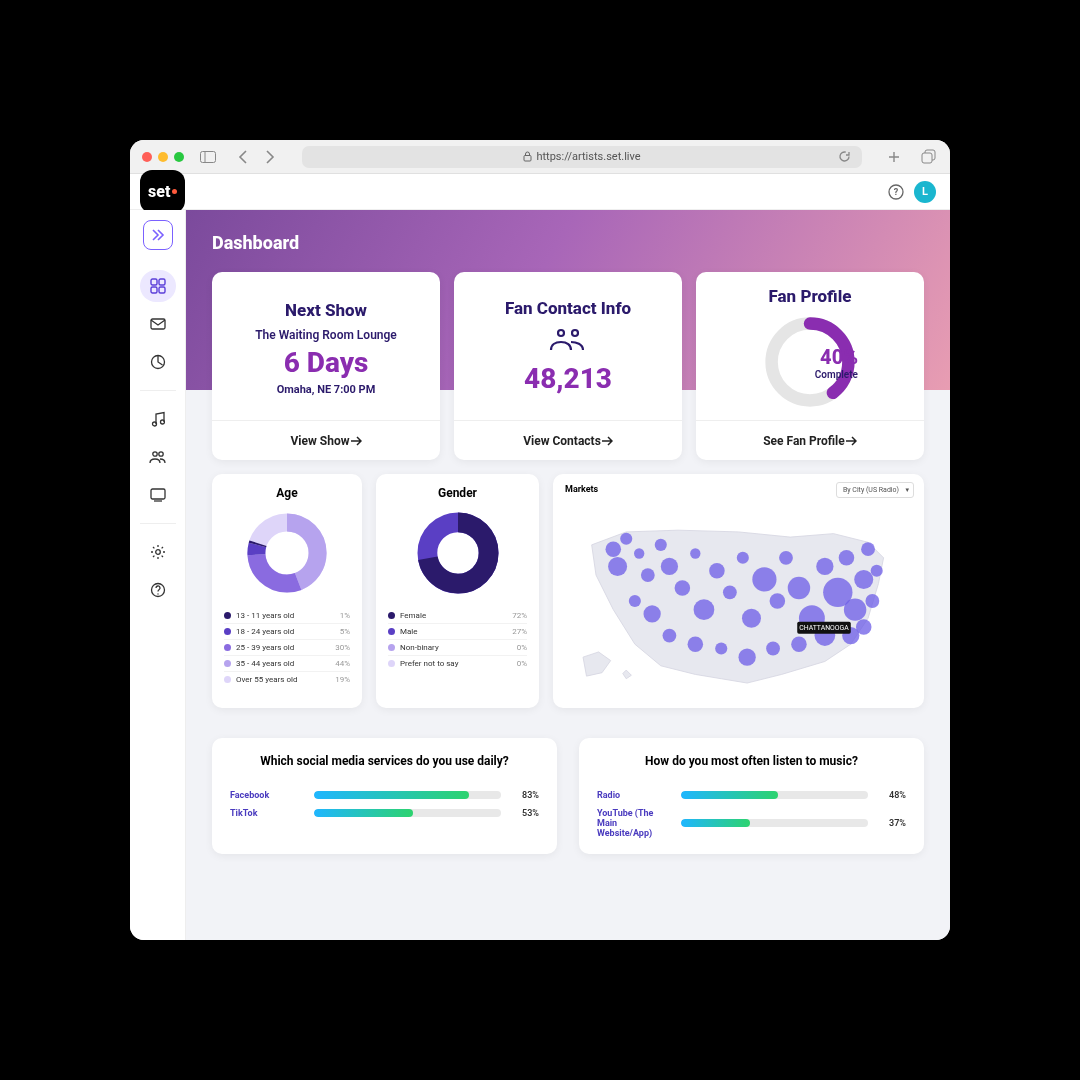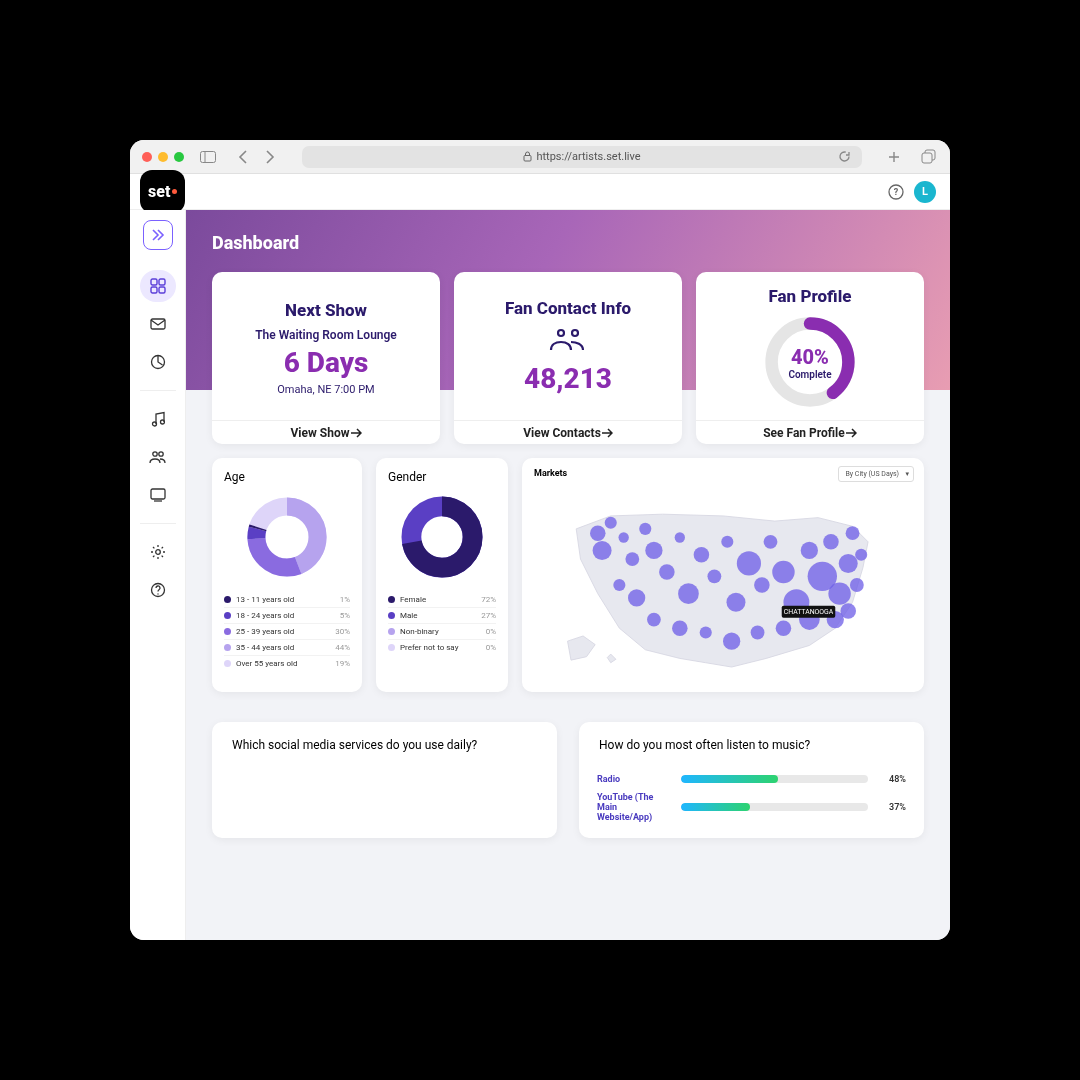--- a/index.html
+++ b/index.html
@@ -27,34 +27,34 @@
 .side-sep{width:36px;height:1px;background:#eee;margin:6px 0}
 .main{flex:1;background:#f2f3f7;overflow:auto;position:relative}
 .hero{height:180px;background:linear-gradient(120deg,#7b4a9c 0%,#a866b8 45%,#e89db2 100%);padding:22px 26px;color:#fff}
 .hero h1{font-size:18px;font-weight:800}
 .cards{display:flex;gap:14px;padding:0 26px;margin-top:-118px}
 .card{flex:1;background:#fff;border-radius:10px;box-shadow:0 2px 8px rgba(0,0,0,.06);display:flex;flex-direction:column;overflow:hidden}
 .card-body{flex:1;display:flex;flex-direction:column;align-items:center;justify-content:center;padding:14px 10px 10px;text-align:center}
 .card-title{color:#2b1a6b;font-weight:800;font-size:17px;margin-bottom:8px}
 .card-sub{color:#2b1a6b;font-size:12px;font-weight:600}
 .card-big{color:#8a2db0;font-size:28px;font-weight:800;margin:4px 0}
-.card-meta{color:#2b1a6b;font-size:11px;font-weight:400}
+.card-meta{color:#2b1a6b;font-size:11px;font-weight:700}
 .card-icon{color:#2b1a6b;margin-bottom:2px}
-.card-foot{height:24px;border-top:1px solid #eee;display:flex;align-items:center;justify-content:center;font-size:12px;font-weight:700;color:#222;gap:0;cursor:pointer}
+.card-foot{height:40px;border-top:1px solid #eee;display:flex;align-items:center;justify-content:center;font-size:12px;font-weight:700;color:#222;gap:0;cursor:pointer}
 .ring{position:relative;width:96px;height:96px}
 .ring svg{width:96px;height:96px;transform:rotate(-90deg)}
-.ring-txt{position:absolute;inset:0;display:flex;flex-direction:column;align-items:center;justify-content:center}
+.ring-txt{position:absolute;inset:0;display:flex;flex-direction:column;align-items:flex-end;justify-content:center}
 .ring-txt .pct{color:#8a2db0;font-size:20px;font-weight:800}
 .ring-txt .lbl{color:#2b1a6b;font-size:10px;font-weight:600}
 .row2{display:flex;gap:14px;padding:14px 26px}
 .panel{background:#fff;border-radius:10px;box-shadow:0 2px 8px rgba(0,0,0,.06);padding:12px}
 .panel.age{width:150px}
-.panel.gender{width:132px}
+.panel.gender{width:163px}
 .panel.markets{flex:1;position:relative}
-.panel h3{font-size:12px;font-weight:400;margin-bottom:8px}
+.panel h3{font-size:12px;font-weight:700;text-align:center;margin-bottom:8px}
 .donut-wrap{display:flex;justify-content:center;margin-bottom:10px}
 .legend-row{display:flex;align-items:center;font-size:8px;padding:3px 0;border-bottom:1px solid #f2f2f2;gap:5px}
 .legend-row:last-child{border-bottom:none}
 .sw{width:7px;height:7px;border-radius:50%;flex-shrink:0}
 .legend-lbl{flex:1;color:#333}
 .legend-pct{color:#999}
 .markets-title{font-size:9px;font-weight:700;position:absolute;top:10px;left:12px}
 .markets-dd{position:absolute;top:8px;right:10px;font-size:7px;border:1px solid #ddd;padding:3px 14px 3px 6px;border-radius:3px;color:#555;background:#fff}
 .markets-dd::after{content:"▾";position:absolute;right:4px;top:3px;font-size:7px}
 .usmap{width:100%;height:190px;margin-top:20px;position:relative}
@@ -340,21 +340,21 @@
               <div class="legend-row">
                 <span class="sw" style="background:#ded5f9"></span>
                 <span class="legend-lbl">Prefer not to say</span>
                 <span class="legend-pct">0%</span>
               </div>
             </div>
         </div>
 
         <div class="panel markets">
           <div class="markets-title">Markets</div>
-          <div class="markets-dd"><span>By City (US Days)</span></div>
+          <div class="markets-dd"><span>By City (US Radio)</span></div>
           <div class="usmap">
             <svg viewBox="0 0 400 220" width="100%" height="100%">
               <path d="M30 45 L70 30 L130 28 L200 30 L260 36 L310 32 L350 42 L368 60 L362 90 L350 130 L330 160 L300 180 L250 195 L210 205 L180 200 L150 195 L110 185 L80 160 L55 120 L35 80 Z" fill="#e7e8ef" stroke="#d6d7e2"></path>
               <path d="M20 175 l18 -6 14 10 -10 14 -18 4z M70 190 l6 6 -6 4 -4 -6z" fill="#e7e8ef" stroke="#d6d7e2"></path>
               <g fill="#6c5ce7" fill-opacity="0.75" id="market-bubbles">
                   <circle cx="55" cy="50" r="9"></circle>
                   <circle cx="70" cy="38" r="7"></circle>
                   <circle cx="60" cy="70" r="11"></circle>
                   <circle cx="85" cy="55" r="6"></circle>
                   <circle cx="95" cy="80" r="8"></circle>
@@ -395,20 +395,36 @@
               <rect x="268" y="134" width="62" height="14" rx="2" fill="#111"></rect>
               <text x="299" y="144" text-anchor="middle" font-size="8" fill="#fff">CHATTANOOGA</text>
             </svg>
           </div>
         </div>
       </div>
 
       <div class="row3">
         <div class="panel survey">
           <h3>Which social media services do you use daily?</h3>
+          <div id="survey1-rows">
+              <div class="bar-row">
+                <div class="bar-lbl">Facebook</div>
+                <div class="bar-track">
+                  <div class="bar-fill" style="width:83%"></div>
+                </div>
+                <div class="bar-pct">83%</div>
+              </div>
+              <div class="bar-row">
+                <div class="bar-lbl">TikTok</div>
+                <div class="bar-track">
+                  <div class="bar-fill" style="width:53%"></div>
+                </div>
+                <div class="bar-pct">53%</div>
+              </div>
+            </div>
         </div>
         <div class="panel survey">
           <h3>How do you most often listen to music?</h3>
           <div id="survey2-rows">
               <div class="bar-row">
                 <div class="bar-lbl">Radio</div>
                 <div class="bar-track">
                   <div class="bar-fill" style="width:52%"></div>
                 </div>
                 <div class="bar-pct">48%</div>

